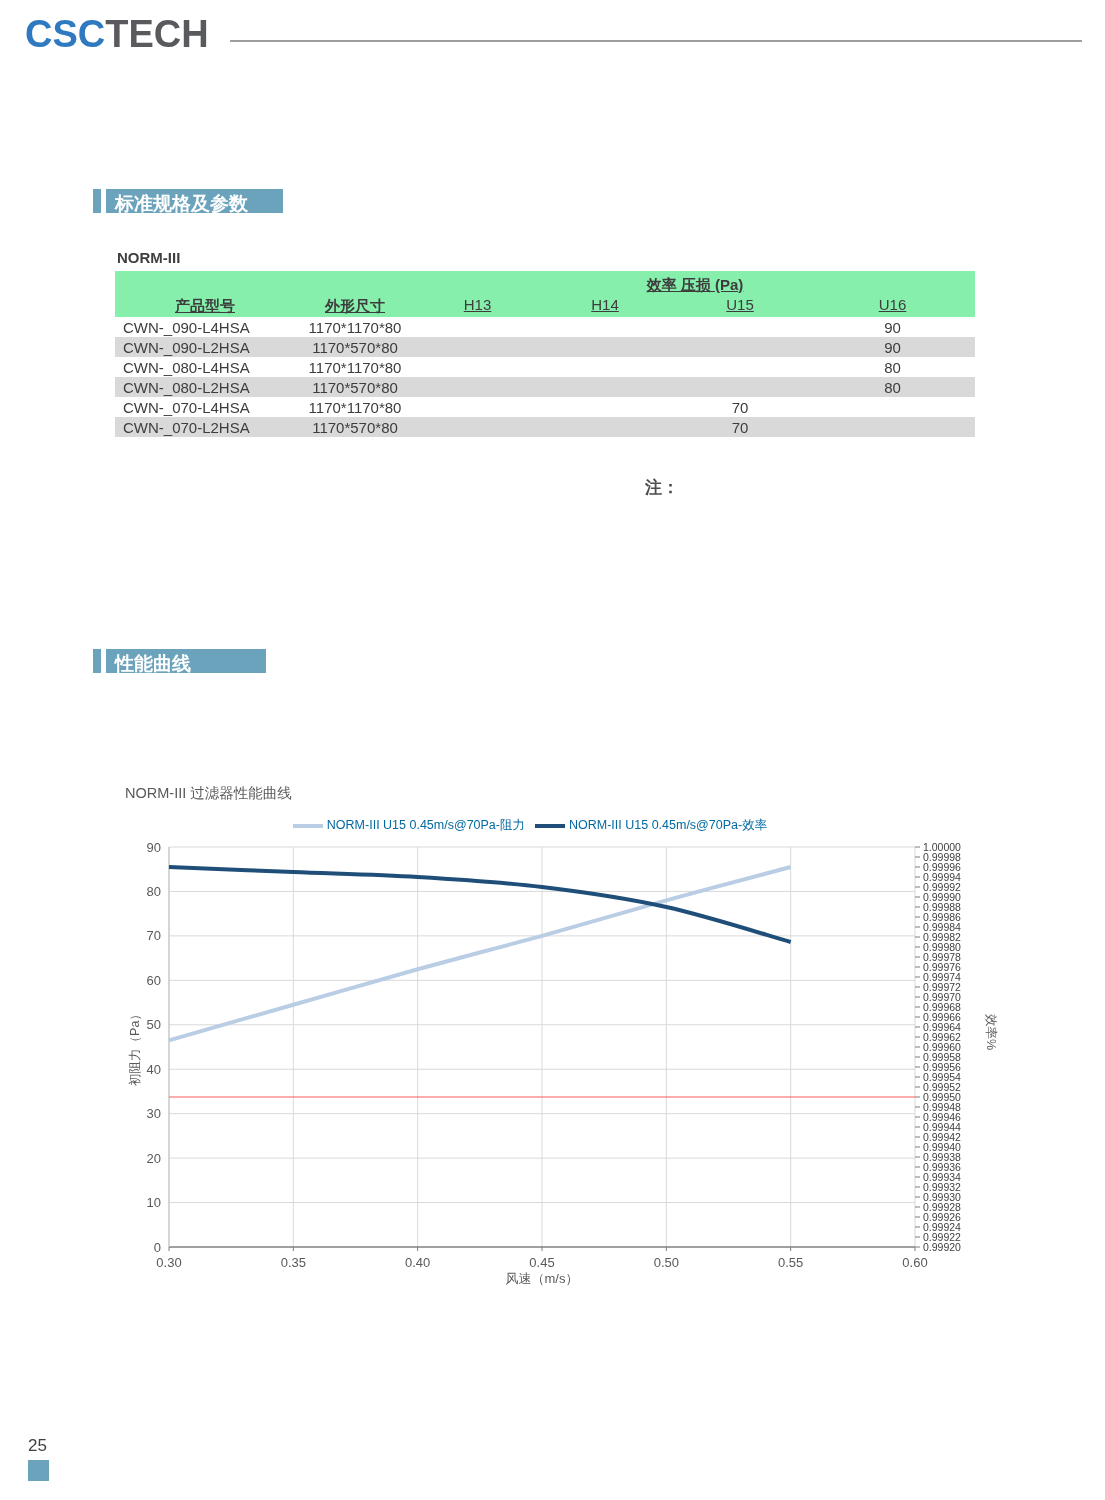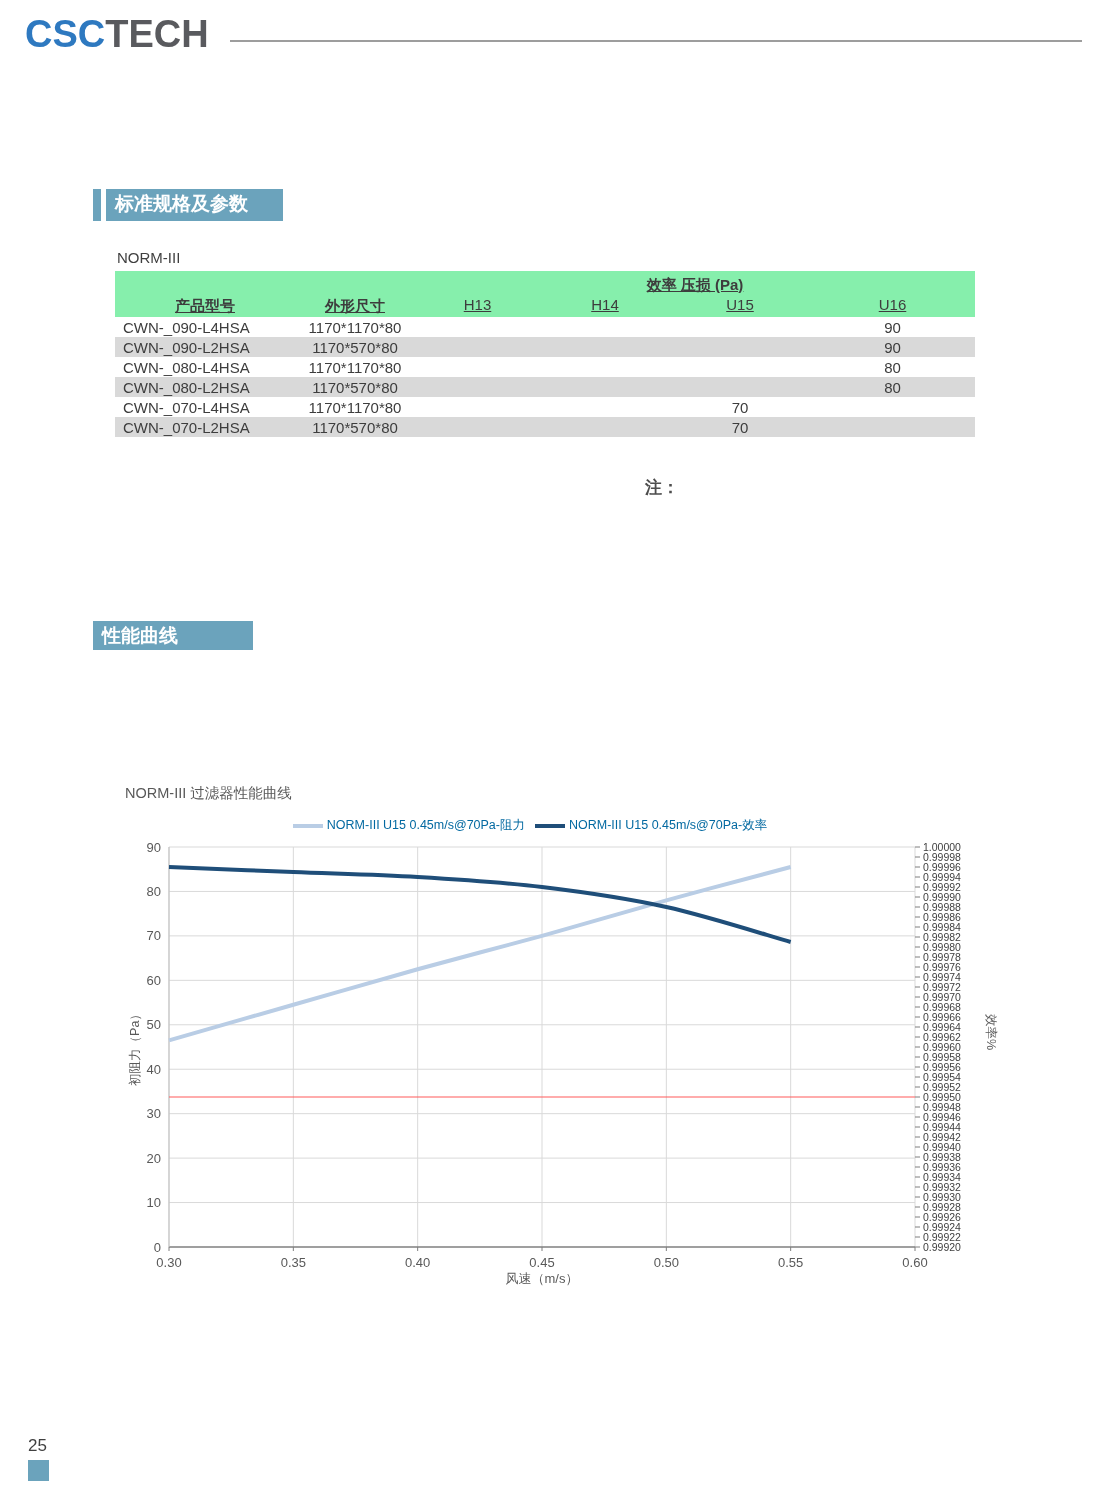--- a/index.html
+++ b/index.html
@@ -7,29 +7,29 @@
     font-family:"Liberation Sans","DejaVu Sans",sans-serif; overflow:hidden; }
 
   
   .logo { position:absolute; left:25px; top:14px; font-size:38px; font-weight:800;
           letter-spacing:0px; line-height:40px; }
   .logo .p1 { color:#2e79c0; }
   .logo .p2 { color:#595a5e; }
   .head-rule { position:absolute; left:230px; top:40px; width:852px; height:2px; background:#9d9d9d; }
 
   
-  .sec { position:absolute; left:93px; height:32px; display:flex; align-items:stretch; }
+  .sec { position:absolute; left:93px; height:24px; display:flex; align-items:stretch; }
   .sec-bar { width:8px; margin-right:5px; background:#6ba3bc; }
   .sec-box { background:#6ba3bc; color:#fff; font-weight:700; font-size:19px;
              line-height:29px; padding-left:9px; }
   .sec-specs { top:189px; } .sec-specs .sec-box { width:177px; }
-  .sec-curves { top:621px;flex-direction:column; } .sec-curves .sec-box { width:160px; }
-
-  
-  .tbl-label { position:absolute; left:117px; top:249px; font-size:15px; color:#3f3f3f; }
+  .sec-curves { top:649px; } .sec-curves .sec-box { width:160px; }
+
+  
+  .tbl-label { position:absolute; left:117px; top:249px; font-size:15px; color:#3f3f3f;font-weight:bold; }
   table.spec { position:absolute; left:115px; top:271px; width:860px;
                border-collapse:collapse; font-size:15px; color:#3d3d3d; table-layout:fixed; }
   table.spec th, table.spec td { border:none; padding:0; text-align:center; font-weight:400; }
   table.spec thead th { background:#86efac;text-decoration:underline; }
   table.spec thead tr:first-child th { height:25px; vertical-align:bottom; padding-bottom:1px; }
   table.spec thead tr:last-child th { height:21px; vertical-align:top;margin-top:19px; }
   table.spec .bold { font-weight:700; vertical-align:middle; }
   table.spec tbody tr { height:20px; }
   table.spec tbody tr:nth-child(even) { background:#d9d9d9; }
   table.spec td.c-model { text-align:left; padding-left:8px; }

